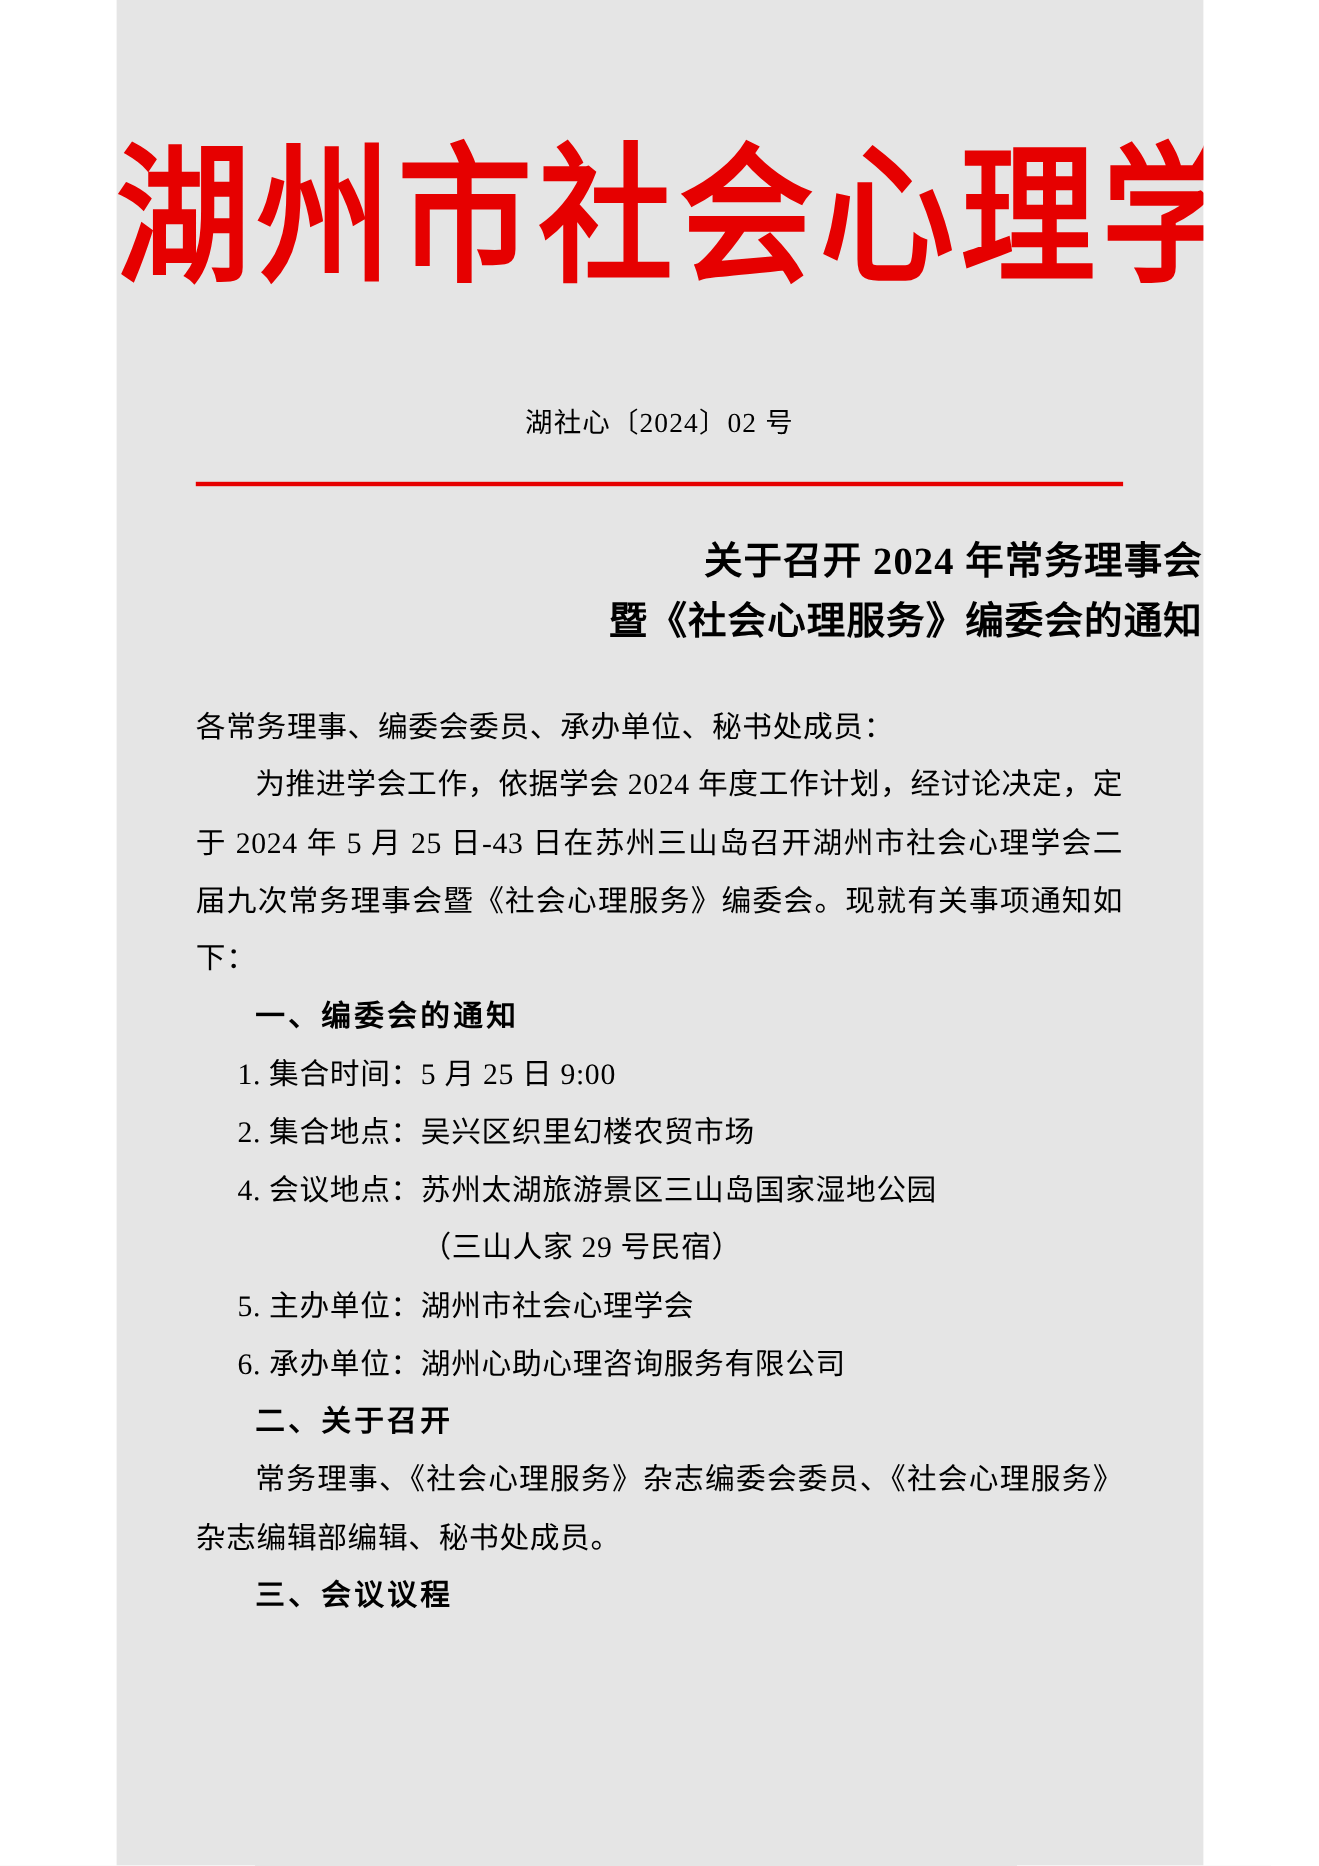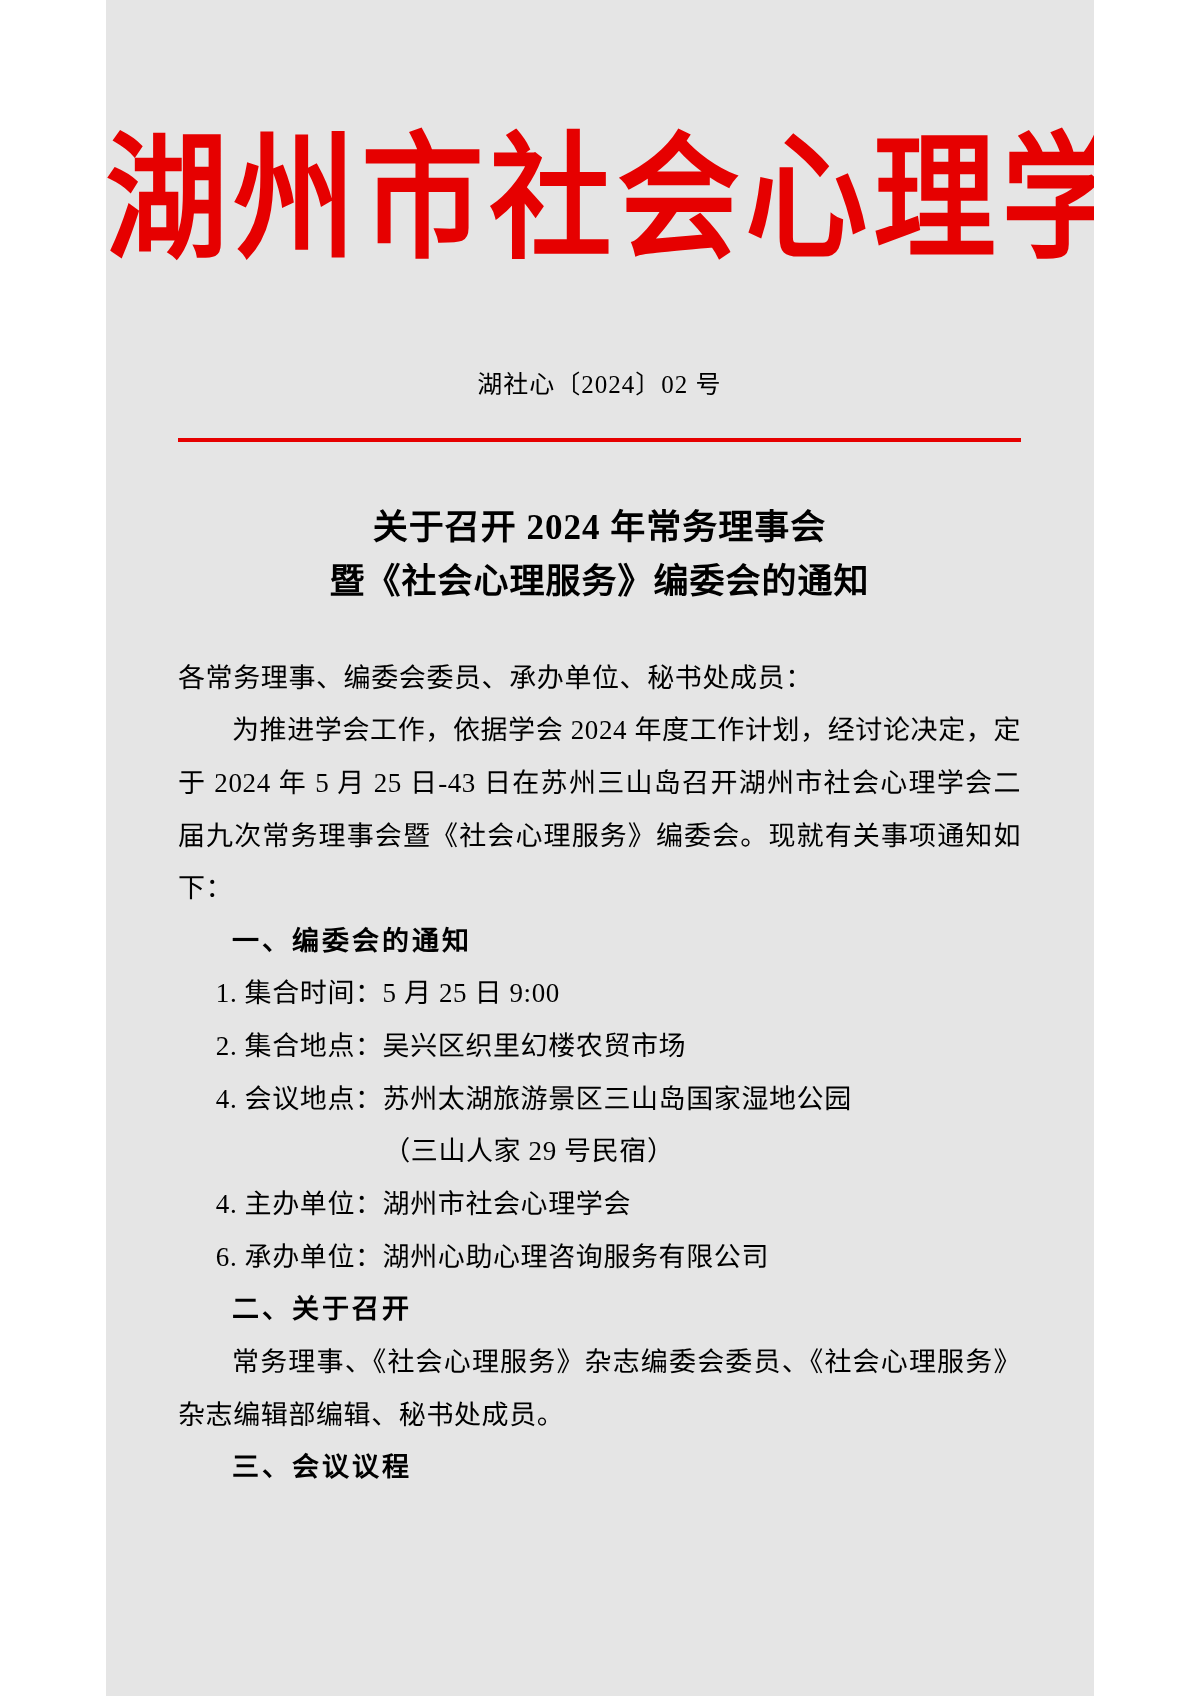--- a/index.html
+++ b/index.html
@@ -49,25 +49,25 @@
   
   .red-rule {
     margin: 38px auto 0 auto;
     width: 843px;
     height: 4px;
     background: #e60000;
   }
 
   
   .doc-title {
-    text-align: center;
+    text-align: right;
     font-weight: 700;
     font-size: 35px;
     line-height: 1.55;
-    margin-top: 59px;
+    margin-top: 42px;
     letter-spacing: 1px;
   }
   .doc-title .line {
     display: block;
   }
 
   
   .body-wrap {
     width: 843px;
     margin: 0 auto;
@@ -122,21 +122,21 @@
     <p class="salutation">各常务理事、编委会委员、承办单位、秘书处成员：</p>
 
     <p class="para">为推进学会工作，依据学会 2024 年度工作计划，经讨论决定，定于 2024 年 5 月 25 日-43 日在苏州三山岛召开湖州市社会心理学会二届九次常务理事会暨《社会心理服务》编委会。现就有关事项通知如下：</p>
 
     <p class="section-head">一、编委会的通知</p>
 
     <p class="list-item">1. 集合时间：5 月 25 日 9:00</p>
     <p class="list-item">2. 集合地点：吴兴区织里幻楼农贸市场</p>
     <p class="list-item">4. 会议地点：苏州太湖旅游景区三山岛国家湿地公园</p>
     <p class="list-cont">（三山人家 29 号民宿）</p>
-    <p class="list-item">4. 主办单位：湖州市社会心理学会</p>
+    <p class="list-item">5. 主办单位：湖州市社会心理学会</p>
     <p class="list-item">6. 承办单位：湖州心助心理咨询服务有限公司</p>
 
     <p class="section-head">二、关于召开</p>
 
     <p class="para">常务理事、《社会心理服务》杂志编委会委员、《社会心理服务》杂志编辑部编辑、秘书处成员。</p>
 
     <p class="section-head">三、会议议程</p>
 
   </div>
 

